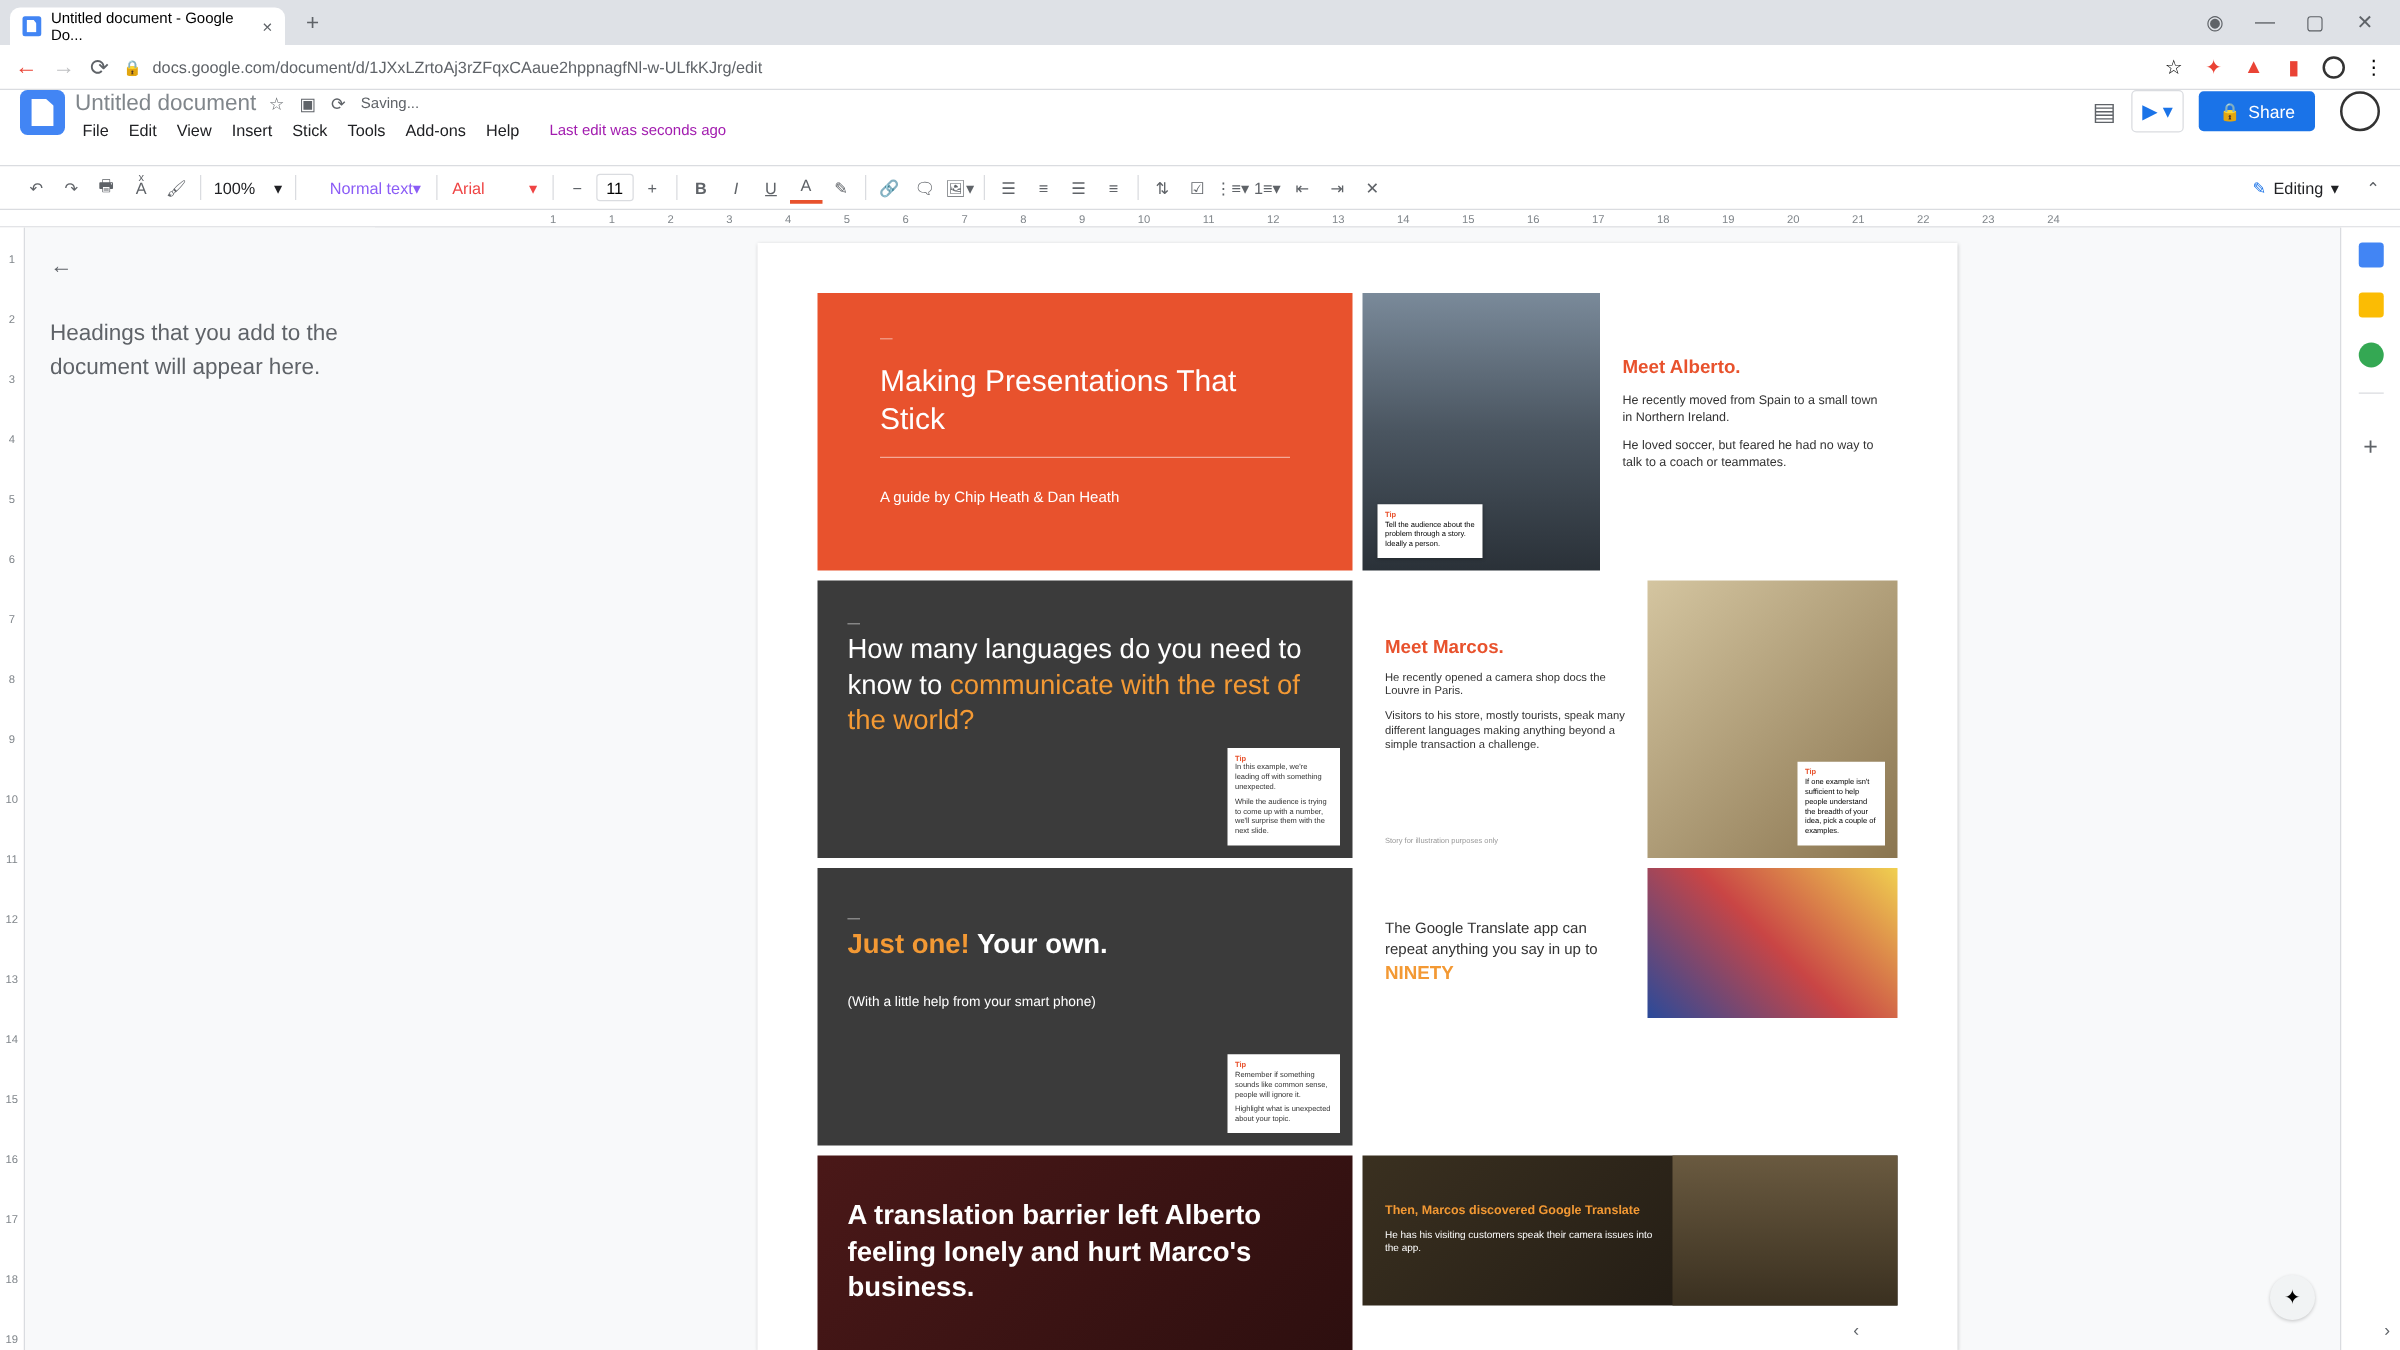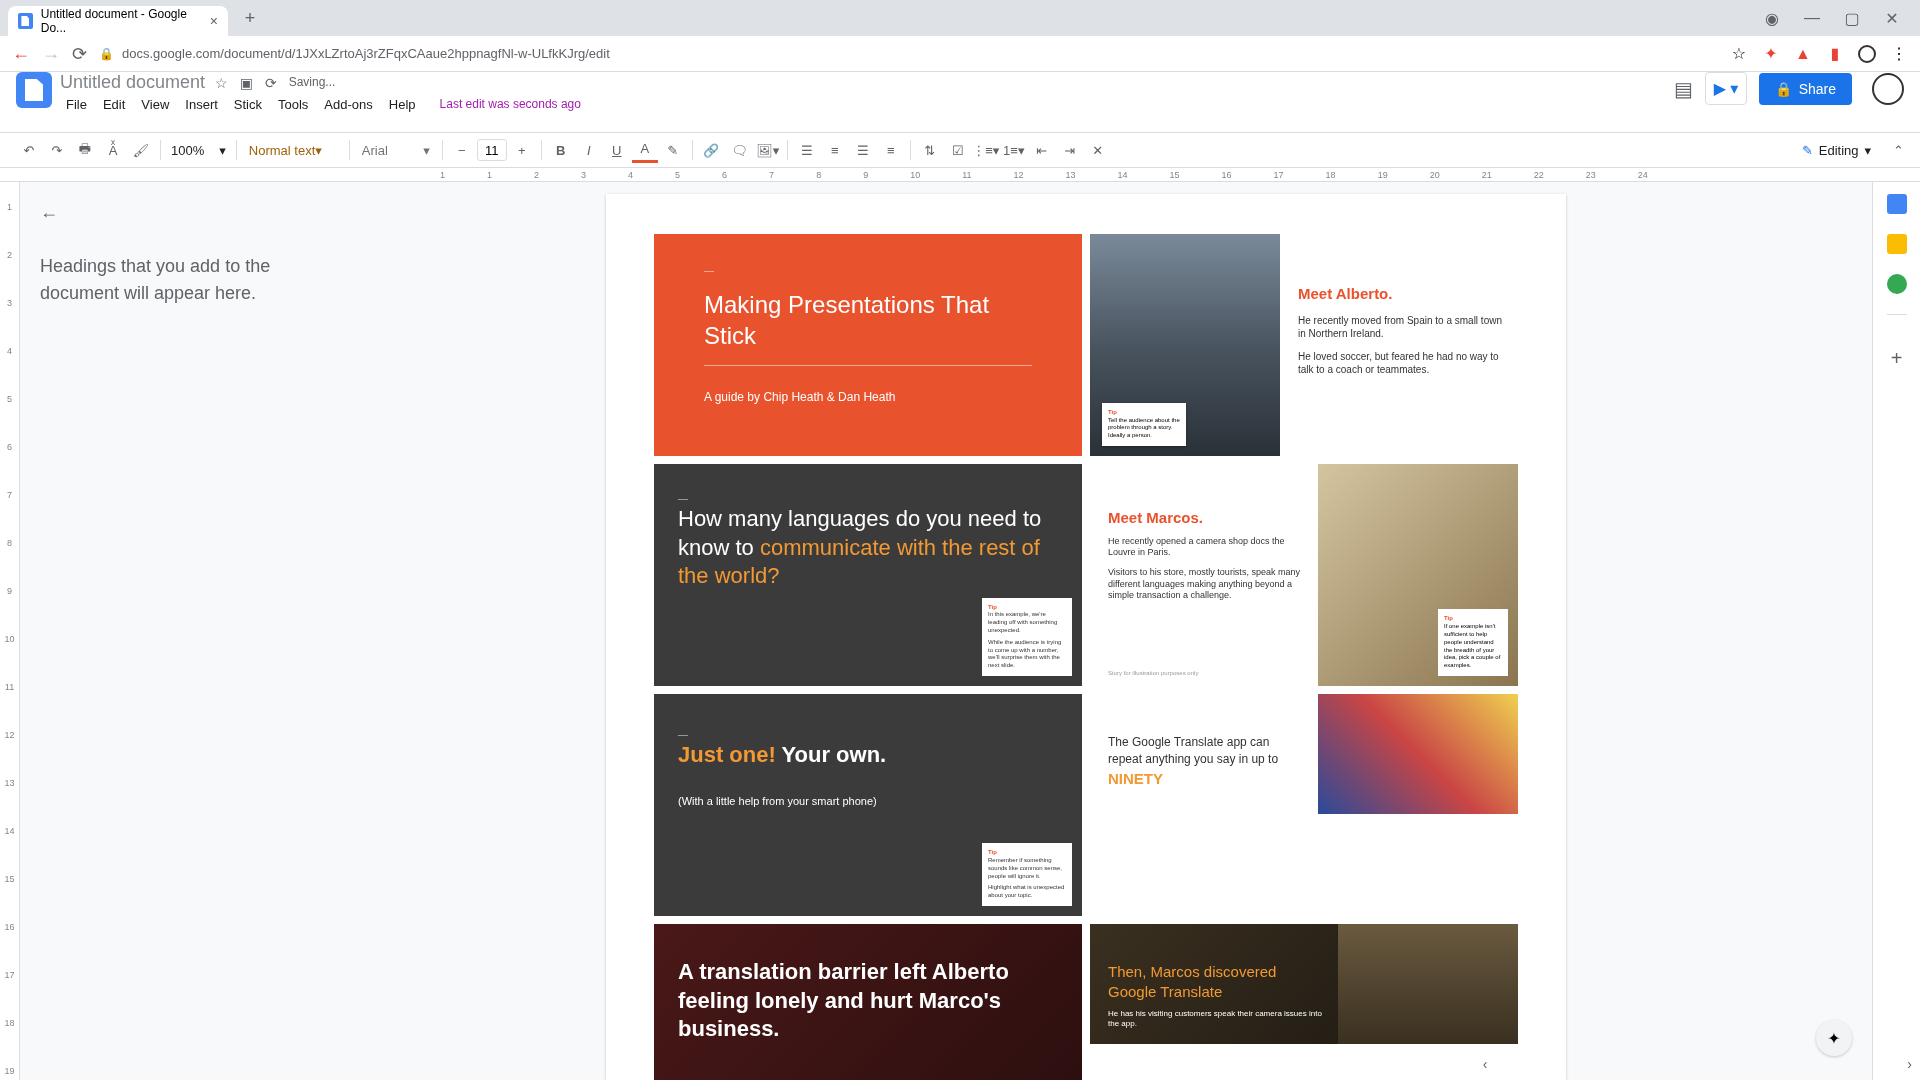--- a/index.html
+++ b/index.html
@@ -32,22 +32,22 @@
 .menu-row span{padding:2px 6px;cursor:pointer}
 .last-edit{color:#a21caf;margin-left:8px;font-size:12px}
 .header-right{display:flex;align-items:center;gap:12px}
 .present-btn{display:flex;align-items:center;gap:4px;padding:6px 8px;border:1px solid #dadce0;border-radius:4px;color:#1a73e8}
 .share-btn{background:#1a73e8;color:#fff;padding:8px 16px;border-radius:4px;font-size:14px;display:flex;align-items:center;gap:6px;cursor:pointer}
 .avatar{width:32px;height:32px;border:2px solid #333;border-radius:50%;margin-left:8px}
 .toolbar{height:36px;border-top:1px solid #dadce0;border-bottom:1px solid #dadce0;display:flex;align-items:center;padding:0 16px;gap:2px;font-size:13px}
 .tb-btn{width:26px;height:26px;display:flex;align-items:center;justify-content:center;color:#5f6368;cursor:pointer}
 .tb-sep{width:1px;height:20px;background:#dadce0;margin:0 4px}
 .zoom-sel{display:flex;align-items:center;gap:15px;padding:0 4px;color:#202124}
-.style-sel{width:100px;display:flex;align-items:center;justify-content:flex-start;padding:0 6px;color:#a16207}
-.font-sel{width:80px;display:flex;align-items:flex-start;justify-content:space-between;padding:0 6px;color:#737373}
+.style-sel{width:100px;display:flex;align-items:center;justify-content:flex-end;padding:0 6px;color:#8b5cf6}
+.font-sel{width:80px;display:flex;align-items:flex-start;justify-content:space-between;padding:0 6px;color:#ef4444}
 .size-ctrl{display:flex;align-items:center;gap:2px}
 .size-input{width:30px;text-align:center;border:1px solid #dadce0;border-radius:3px;height:22px;font-size:13px}
 .editing-btn{margin-left:auto;display:flex;align-items:center;gap:6px;color:#202124;padding:4px 8px;border-radius:4px;cursor:pointer}
 .collapse-btn{margin-left:12px;color:#5f6368;cursor:pointer}
 .ruler{height:14px;background:#fff;border-bottom:1px solid #dadce0;display:flex;align-items:center;font-size:9px;color:#80868b;padding-left:20px}
 .ruler-content{display:flex;gap:42px;margin-left:420px}
 .main-area{display:flex;height:calc(1080px - 182px)}
 .v-ruler{width:20px;background:#fff;border-right:1px solid #dadce0;display:flex;flex-direction:column;align-items:center;font-size:9px;color:#80868b;padding-top:20px;gap:38px}
 .outline-panel{width:280px;background:#f8f9fa;padding:20px}
 .outline-back{color:#5f6368;font-size:18px;cursor:pointer}
@@ -89,21 +89,21 @@
 .s6 h1{font-size:22px;font-weight:600;line-height:1.3}
 .s6 .tipbox{position:absolute;bottom:10px;right:10px;width:90px;background:#fff;color:#333;padding:6px;font-size:6px}
 .s6 .tipbox .tip-label{color:#e8522d;font-weight:bold}
 .s7{height:120px;display:flex}
 .s7 .content{flex:1;padding:40px 14px 0 18px}
 .s7 p{font-size:12px;color:#333;line-height:1.4}
 .s7 .orange{color:#f39934;font-weight:bold;font-size:15px}
 .s7 .photo{width:200px;background:linear-gradient(45deg,#2a4a9a,#c94545,#f0d050);position:relative}
 .s8{height:120px;background:linear-gradient(135deg,#3a3020,#1a1510);color:#fff;position:relative;display:flex}
 .s8 .content{flex:1;padding:38px 14px 0 18px}
-.s8 h2{color:#f39934;font-size:15px;font-weight:400;line-height:1.3}
+.s8 h2{color:#f39934;font-size:10px;font-weight:700;line-height:1.3}
 .s8 p{font-size:8px;margin-top:8px}
 .s8 .photo{width:180px;background:linear-gradient(180deg,#6a5a40,#3a3020)}
 .side-panel{width:48px;background:#fff;border-left:1px solid #dadce0;display:flex;flex-direction:column;align-items:center;padding-top:12px;gap:20px}
 .side-icon{width:20px;height:20px;border-radius:3px}
 .cal-icon{background:#4285f4}
 .keep-icon{background:#fbbc04}
 .tasks-icon{background:#34a853;border-radius:50%}
 .plus-icon{color:#5f6368;font-size:20px;margin-top:12px}
 .explore-btn{position:absolute;bottom:24px;right:68px;width:36px;height:36px;background:#f1f3f4;border-radius:50%;display:flex;align-items:center;justify-content:center;box-shadow:0 1px 3px rgba(0,0,0,.2);cursor:pointer}
 .bottom-arrows{position:absolute;bottom:8px;right:8px;display:flex;gap:420px;color:#5f6368;font-size:14px}

